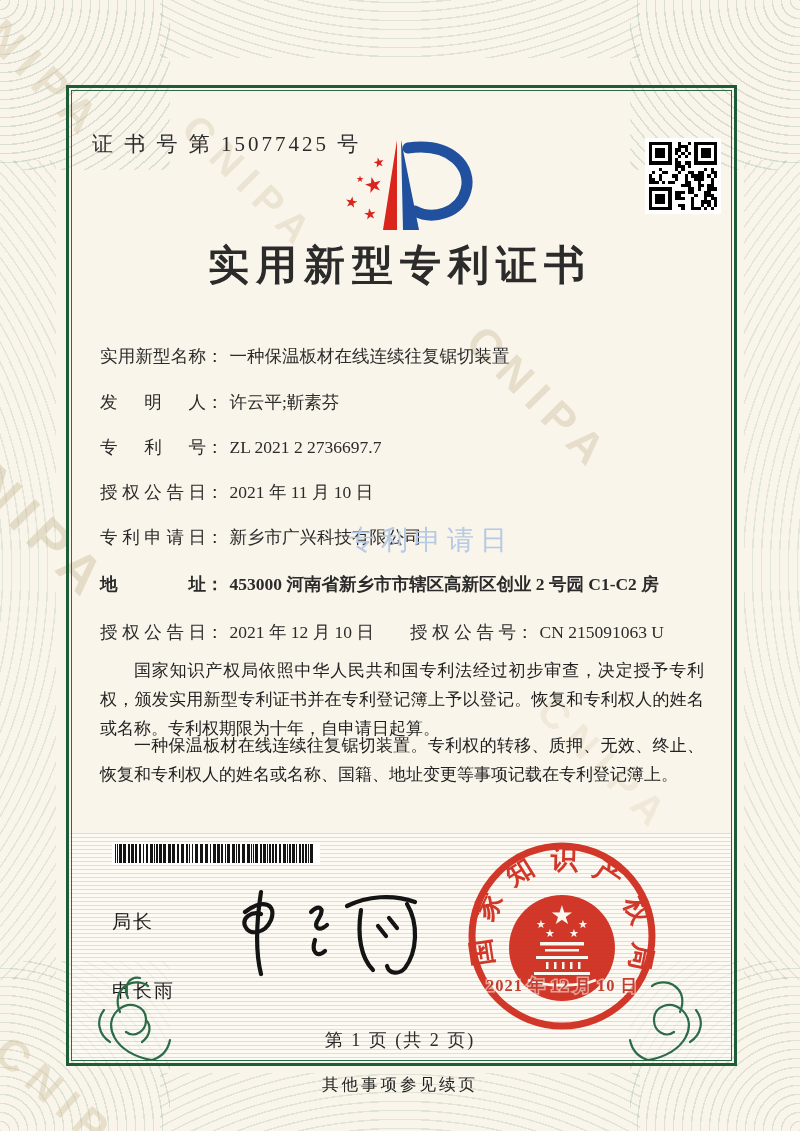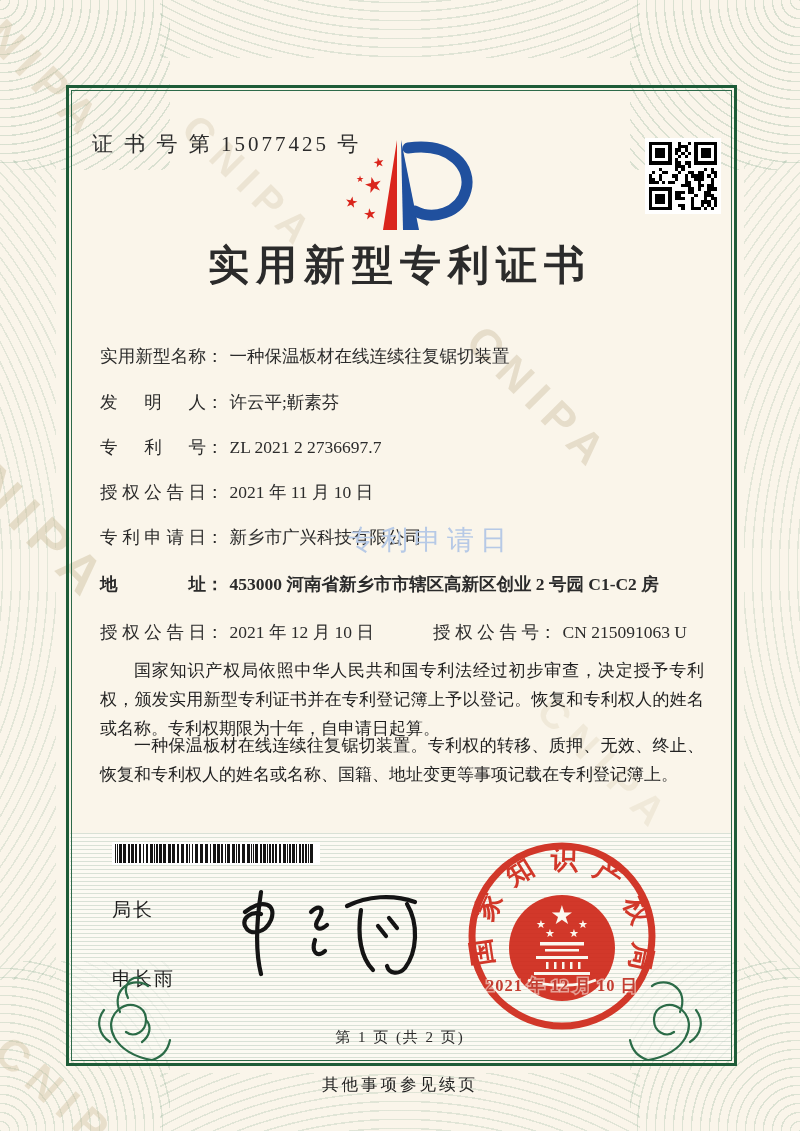--- a/index.html
+++ b/index.html
@@ -25,26 +25,26 @@
       color:rgba(206,190,158,.38);letter-spacing:10px;transform:rotate(45deg);transform-origin:left top;
       pointer-events:none;white-space:nowrap;}
   .wm-company{position:absolute;left:348px;top:522px;font-size:27px;letter-spacing:6px;
       color:#b6c9e6;font-family:"Liberation Sans","DejaVu Sans",sans-serif;pointer-events:none;}
   
   .cert-no{left:92px;top:130px;font-size:21px;letter-spacing:3px;}
   .title{left:0;top:238px;width:800px;text-align:center;font-size:41px;font-weight:700;letter-spacing:7px;}
   .row{left:100px;font-size:17.5px;white-space:nowrap;}
   .row .lab{display:inline-block;width:106px;text-align:justify;text-align-last:justify;vertical-align:bottom;}
   .row .val{margin-left:6px;}
-  .grant2{position:absolute;left:333px;top:0;}
+  .grant2{position:absolute;left:310px;top:0;}
   .para{left:100px;width:604px;font-size:17px;line-height:29px;text-indent:2em;text-align:justify;color:#222;}
   .texture{left:70px;top:833px;width:661px;height:227px;background-color:rgba(253,252,247,.65);
     background-image:repeating-linear-gradient(180deg,rgba(125,160,140,.28) 0 1px,transparent 1px 4px);}
-  .signer{left:112px;font-size:19px;letter-spacing:2px;font-family:Liberation Sans, sans-serif;color:#1c1c1c;}
-  .pageinfo{left:0;top:1028px;width:800px;text-align:center;font-size:15px;letter-spacing:2px;}
+  .signer{left:112px;font-size:19px;letter-spacing:2px;font-family:Liberation Sans, sans-serif;color:#1c1c1c;margin-top:12px;}
+  .pageinfo{left:0;top:1028px;width:800px;text-align:center;font-size:18px;letter-spacing:2px;}
   .footnote{left:0;top:1074px;width:800px;text-align:center;font-size:16.5px;letter-spacing:3px;color:#222;}
   .barcode{left:112px;top:842px;width:208px;height:23px;background:#fff;display:flex;align-items:stretch;padding:2px 3px;box-sizing:border-box;}
   .barcode i{display:block;background:#141414;height:100%;}
   .qr{left:645px;top:138px;width:76px;height:76px;background:#fff;padding:4px;box-sizing:border-box;}
 </style>
 </head>
 <body>
 
 <div class="fan tl"></div>
 <div class="fan tr"></div>

